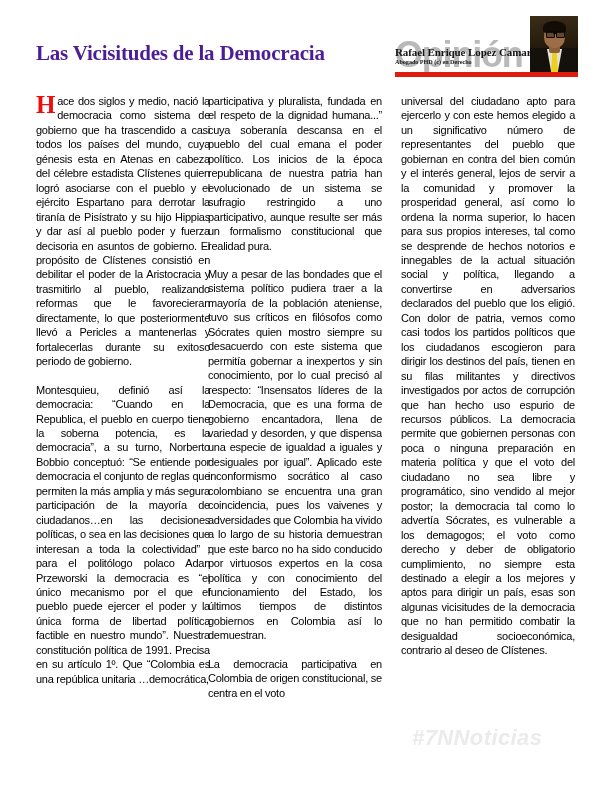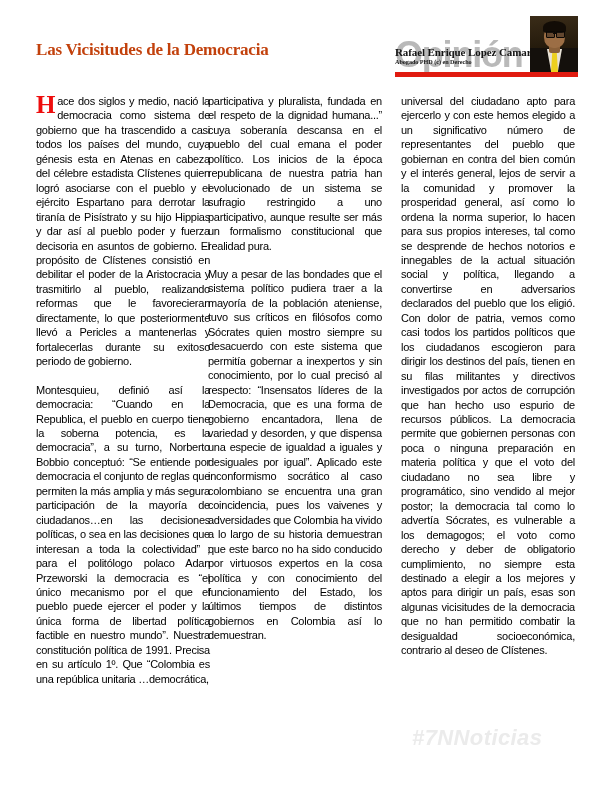--- a/index.html
+++ b/index.html
@@ -25,24 +25,24 @@
     height: 88px;
   }
 
   #article-title {
     position: absolute;
     left: 36px;
     top: 26px;
     width: 340px;
     font-family: "Liberation Serif", serif;
     font-weight: bold;
-    font-size: 17px;
+    font-size: 21px;
     line-height: 26px;
     letter-spacing: -0.2px;
-    color: #c2410c;
+    color: #4c1d95;
     white-space: nowrap;
   }
 
   #brand-block {
     position: absolute;
     left: 393px;
     top: 16px;
     width: 185px;
     height: 62px;
   }
@@ -205,20 +205,21 @@
 <div id="columns">
 
   <div class="col" id="col-1">
     <p class="dropcap">Hace dos siglos y medio, nació la democracia como sistema de gobierno que ha trascendido a casi todos los países del mundo, cuya génesis esta en Atenas en cabeza del célebre estadista Clístenes quien logró asociarse con el pueblo y el ejército Espartano para derrotar la tiranía de Pisístrato y su hijo Hippias y dar así al pueblo poder y fuerza decisoria en asuntos de gobierno. El propósito de Clístenes consistió en debilitar el poder de la Aristocracia y trasmitirlo al pueblo, realizando reformas que le favorecieran directamente, lo que posteriormente llevó a Pericles a mantenerlas y fortalecerlas durante su exitoso periodo de gobierno.</p>
     <p class="last">Montesquieu, definió así la democracia: “Cuando en la Republica, el pueblo en cuerpo tiene la soberna potencia, es la democracia”, a su turno, Norberto Bobbio conceptuó: “Se entiende por democracia el conjunto de reglas que permiten la más amplia y más segura participación de la mayoría de ciudadanos…en las decisiones políticas, o sea en las decisiones que interesan a toda la colectividad” ; para el politólogo polaco Adan Przeworski la democracia es “el único mecanismo por el que el pueblo puede ejercer el poder y la única forma de libertad política factible en nuestro mundo”. Nuestra constitución política de 1991. Precisa en su artículo 1º. Que “Colombia es una república unitaria …democrática,</p>
   </div>
 
   <div class="col" id="col-2">
     <p>participativa y pluralista, fundada en el respeto de la dignidad humana...” cuya soberanía descansa en el pueblo del cual emana el poder político. Los inicios de la época republicana de nuestra patria han evolucionado de un sistema se sufragio restringido a uno participativo, aunque resulte ser más un formalismo constitucional que realidad pura.</p>
     <p>Muy a pesar de las bondades que el sistema político pudiera traer a la mayoría de la población ateniense, tuvo sus críticos en filósofos como Sócrates quien mostro siempre su desacuerdo con este sistema que permitía gobernar a inexpertos y sin conocimiento, por lo cual precisó al respecto: “Insensatos líderes de la Democracia, que es una forma de gobierno encantadora, llena de variedad y desorden, y que dispensa una especie de igualdad a iguales y desiguales por igual”. Aplicado este inconformismo socrático al caso colombiano se encuentra una gran coincidencia, pues los vaivenes y adversidades que Colombia ha vivido a lo largo de su historia demuestran que este barco no ha sido conducido por virtuosos expertos en la cosa política y con conocimiento del funcionamiento del Estado, los últimos tiempos de distintos gobiernos en Colombia así lo demuestran.</p>
+    <p class="last">La democracia participativa en Colombia de origen constitucional, se centra en el voto</p>
   </div>
 
   <div class="col" id="col-3">
     <p class="last">universal del ciudadano apto para ejercerlo y con este hemos elegido a un significativo número de representantes del pueblo que gobiernan en contra del bien común y el interés general, lejos de servir a la comunidad y promover la prosperidad general, así como lo ordena la norma superior, lo hacen para sus propios intereses, tal como se desprende de hechos notorios e innegables de la actual situación social y política, llegando a convertirse en adversarios declarados del pueblo que los eligió.  Con dolor de patria, vemos como casi todos los partidos políticos que los ciudadanos escogieron para dirigir los destinos del país, tienen en su filas militantes y directivos investigados por actos de corrupción que han hecho uso espurio de recursos públicos. La democracia permite que gobiernen personas con poca o ninguna preparación en materia política y que el voto del ciudadano no sea libre y programático, sino vendido al mejor postor; la democracia tal como lo advertía Sócrates, es vulnerable a los demagogos; el voto como derecho y deber de obligatorio cumplimiento, no siempre esta destinado a elegir a los mejores y aptos para dirigir un país, esas son algunas vicisitudes de la democracia que no han permitido combatir la desigualdad socioeconómica, contrario al deseo de  Clístenes.</p>
   </div>
 
 </div>
 
 <div id="watermark">#7NNoticias</div>
 

